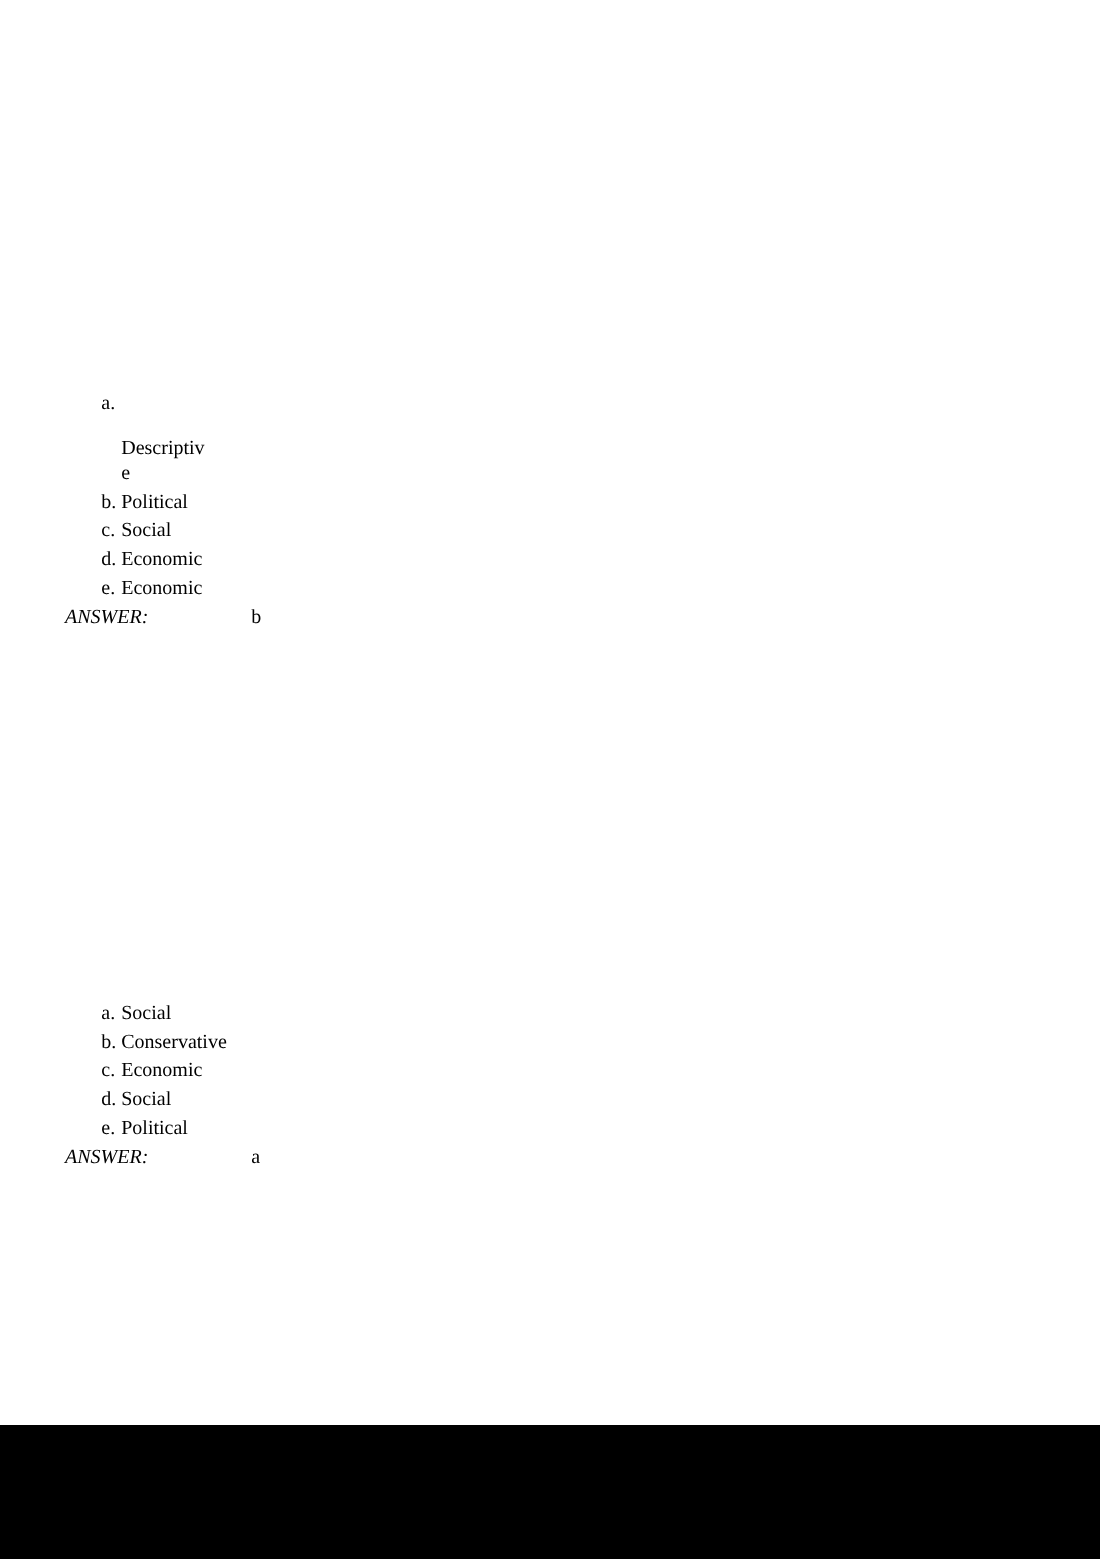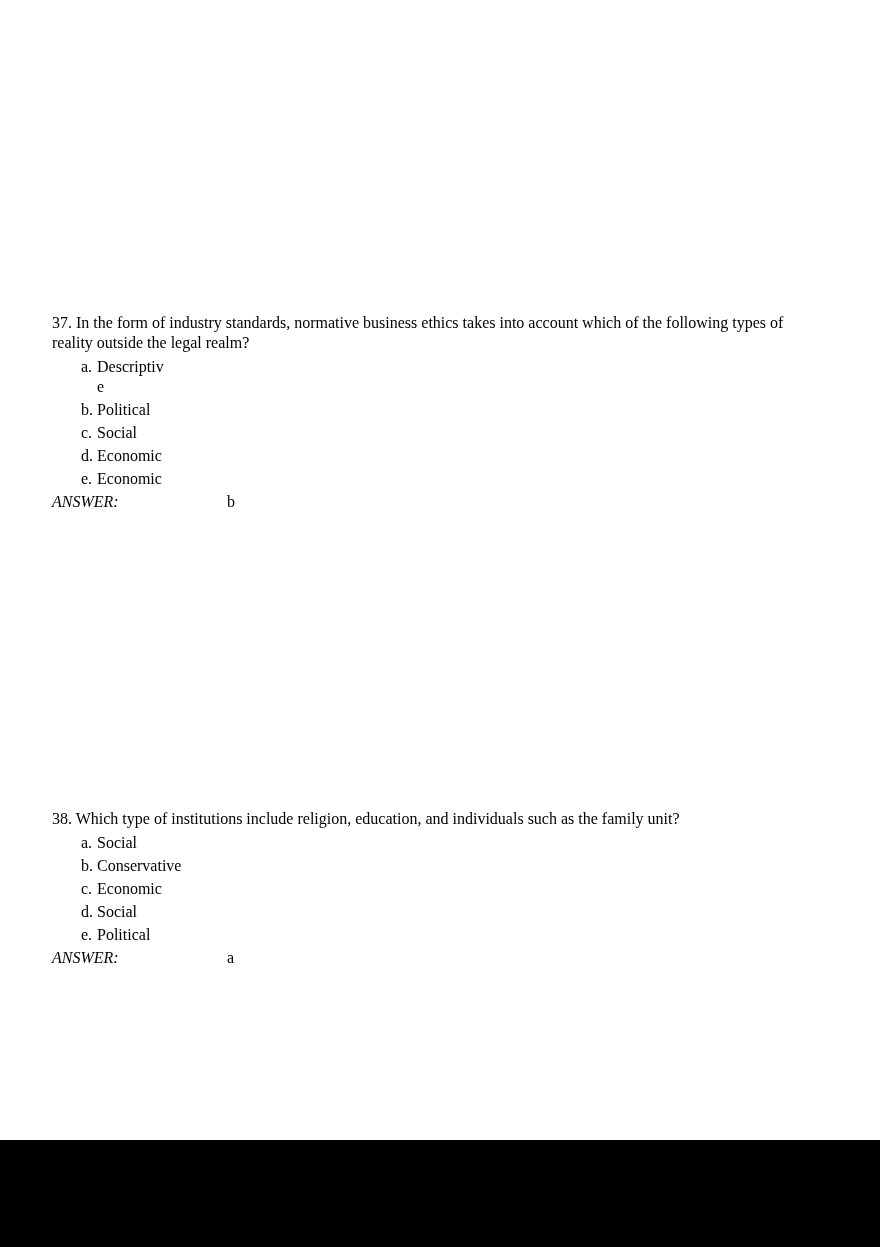--- a/index.html
+++ b/index.html
@@ -47,26 +47,26 @@
     flex: 0 0 16px;
   }
   .opt-label {
     flex: 0 1 auto;
   }
   .opt-label.narrow {
     width: 70px;
     flex: 0 0 70px;
     overflow-wrap: break-word;
     word-break: break-all;
+    margin-top: 36px;
   }
   .answer-line {
     display: flex;
     margin-top: 3px;
     line-height: 20px;
-    gap: 26px;
   }
   .answer-label {
     font-style: italic;
     width: 149px;
     flex: 0 0 149px;
   }
   .answer-value {
     flex: 0 1 auto;
   }
   .footer-bar {
@@ -78,21 +78,20 @@
     background: #000000;
   }
 </style>
 </head>
 <body>
 
 <div class="doc">
   <div class="content">
 
     <div class="question-block q37">
-      <p class="question-text"><span>37.</span> <span>In the form of industry standards, normative business ethics takes into account which of the following types of reality outside the legal realm?</span></p>
       <div class="options">
         <div class="option-row">
           <span class="opt-letter">a.</span>
           <span class="opt-label narrow">Descriptive</span>
         </div>
         <div class="option-row">
           <span class="opt-letter">b.</span>
           <span class="opt-label">Political</span>
         </div>
         <div class="option-row">
@@ -108,21 +107,20 @@
           <span class="opt-label">Economic</span>
         </div>
       </div>
       <div class="answer-line">
         <span class="answer-label">ANSWER:</span>
         <span class="answer-value">b</span>
       </div>
     </div>
 
     <div class="question-block q38">
-      <p class="question-text"><span>38.</span> <span>Which type of institutions include religion, education, and individuals such as the family unit?</span></p>
       <div class="options">
         <div class="option-row">
           <span class="opt-letter">a.</span>
           <span class="opt-label">Social</span>
         </div>
         <div class="option-row">
           <span class="opt-letter">b.</span>
           <span class="opt-label">Conservative</span>
         </div>
         <div class="option-row">

